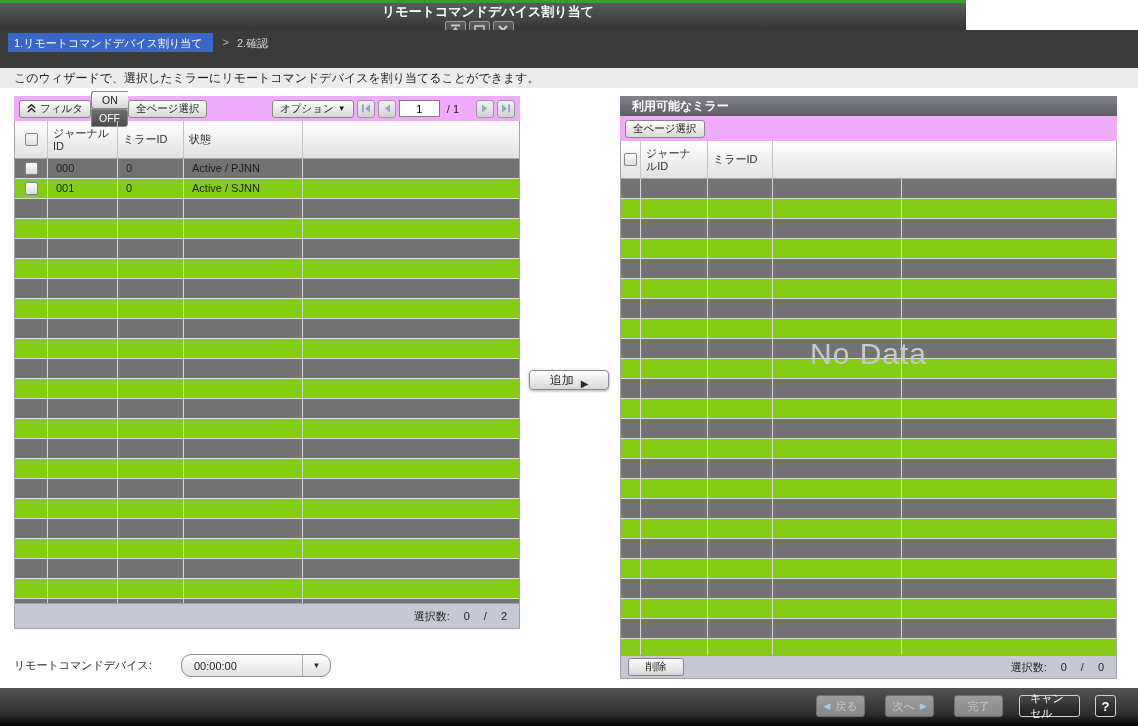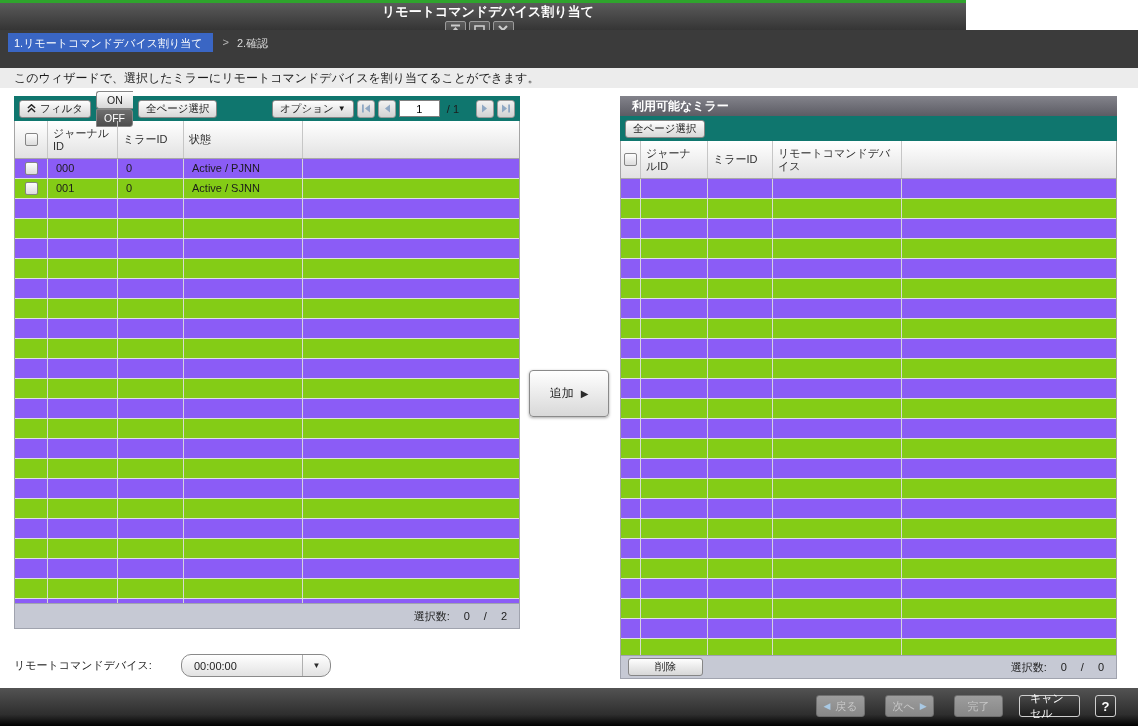--- a/index.html
+++ b/index.html
@@ -39,21 +39,21 @@
   }
   
   .panel{position:absolute;top:96px;}
   .panel-l{left:14px;width:506px;}
   .panel-r{left:620px;width:497px;}
   .panel-header{
     height:20px;background:linear-gradient(#83838b,#5c5c64);
     color:#fff;font-size:12px;font-weight:bold;line-height:20px;padding-left:12px;
   }
   .toolbar{
-    height:25px;background:#0f766e;display:flex;align-items:center;gap:5px;
+    height:25px;background:#f0abfc;display:flex;align-items:center;
     padding:0 5px;box-sizing:border-box;
   }
   .btn{
     display:inline-flex;align-items:center;justify-content:center;gap:4px;
     height:18px;padding:0 7px;box-sizing:border-box;
     background:linear-gradient(#fefefe,#d7d7d7);
     border:1px solid #868686;border-radius:3px;
     font-size:10.5px;color:#1c1c1c;cursor:pointer;white-space:nowrap;
   }
   .seg{display:flex;flex-direction:column;}
@@ -76,21 +76,21 @@
   .grid{background:#fff;border-left:1px solid #a5a5a5;border-right:1px solid #a5a5a5;box-sizing:border-box;}
   .gridhead{display:flex;height:37px;background:linear-gradient(#ffffff,#e2e2e2);border-bottom:1px solid #a8a8a8;}
   .hcell{
     box-sizing:border-box;border-right:1px solid #c6c6c6;font-size:11px;color:#2e2e2e;
     display:flex;align-items:center;padding:2px 5px;line-height:13px;
   }
   .hcell.c-cb{justify-content:center;padding:0;}
   .gridbody{overflow:hidden;position:relative;}
   .panel-l .gridbody{height:444px;}
   .panel-r .gridbody{height:476px;}
-  .trow{display:flex;height:20px;box-sizing:border-box;border-bottom:1px solid #dedede;background:#8b5cf6;}
+  .trow{display:flex;height:20px;box-sizing:border-box;border-bottom:1px solid #dedede;background:#737373;}
   .trow.alt{background:#84cc16;}
   .tcell{
     box-sizing:border-box;border-right:1px solid #d6d6d6;font-size:11px;color:#1c1c1c;
     line-height:19px;padding-left:8px;overflow:hidden;white-space:nowrap;
   }
   .tcell.c-cb{display:flex;align-items:center;justify-content:center;padding:0;}
   .panel-l .c-cb{width:33px;} .panel-l .c-j{width:70px;} .panel-l .c-m{width:66px;} .panel-l .c-s{width:119px;}
   .panel-r .c-cb{width:20px;} .panel-r .c-j{width:67px;} .panel-r .c-m{width:65px;} .panel-r .c-rcd{width:129px;}
   .c-f{flex:1;border-right:none !important;}
   .cb{
@@ -104,24 +104,24 @@
   .panel-l .gridfoot{height:26px;}
   .panel-r .gridfoot{height:24px;}
   .selcount{margin-left:auto;padding-right:12px;display:flex;align-items:center;}
   .selcount span{margin-left:14px;}
   .nodata{
     position:absolute;left:0;top:196px;width:100%;text-align:center;
     font-size:30px;color:#c9c9c9;letter-spacing:1px;pointer-events:none;
   }
   
   .add-btn{
-    position:absolute;left:529px;top:370px;width:80px;height:47px;box-sizing:border-box;
+    position:absolute;left:529px;top:370px;width:80px;height:20px;box-sizing:border-box;
     background:linear-gradient(#ffffff,#d8d8d8);border:1px solid #8a8a8a;border-radius:4px;
     box-shadow:0 1px 3px rgba(0,0,0,.35);
-    display:flex;align-items:center;justify-content:center;gap:7px;
+    display:flex;align-items:flex-end;justify-content:center;gap:7px;
     font-size:12px;color:#1c1c1c;cursor:pointer;
   }
   .tri-r{font-size:10px;color:#2b2b2b;}
   
   .rcd-label{position:absolute;left:14px;top:654px;height:23px;line-height:23px;font-size:11px;color:#1c1c1c;}
   .rcd-select{
     position:absolute;left:181px;top:654px;width:150px;height:23px;box-sizing:border-box;
     border:1px solid #8a8a8a;border-radius:10px;background:linear-gradient(#ffffff,#e2e2e2);
     display:flex;align-items:center;cursor:pointer;
   }
@@ -440,21 +440,20 @@
   <div class="toolbar">
     <div class="btn">全ページ選択</div>
   </div>
   <div class="grid" style="position:relative;">
     <div class="gridhead">
       <div class="hcell c-cb">
           <div class="cb"></div>
         </div>
       <div class="hcell c-j">ジャーナルID</div>
       <div class="hcell c-m">ミラーID</div>
-      <div class="hcell c-rcd">リモートコマンドデバイス</div>
       <div class="hcell c-f"></div>
     </div>
     <div class="gridbody" id="sel-body">
         <div class="trow">
           <div class="tcell c-cb"></div>
           <div class="tcell c-j"></div>
           <div class="tcell c-m"></div>
           <div class="tcell c-rcd"></div>
           <div class="tcell c-f"></div>
         </div>
@@ -613,23 +612,24 @@
           <div class="tcell c-f"></div>
         </div>
         <div class="trow alt">
           <div class="tcell c-cb"></div>
           <div class="tcell c-j"></div>
           <div class="tcell c-m"></div>
           <div class="tcell c-rcd"></div>
           <div class="tcell c-f"></div>
         </div>
       </div>
+    <div class="nodata">No Data</div>
   </div>
   <div class="gridfoot">
-    <div class="btn" style="margin-left:7px;width:75px;">削除</div>
+    <div class="btn" style="margin-left:7px;width:56px;">削除</div>
     <div class="selcount">
       <span style="margin-left:0;">選択数:</span>
       <span>0</span>
       <span>/</span>
       <span>0</span>
     </div>
   </div>
 </div>
 
 <div class="bottombar">

